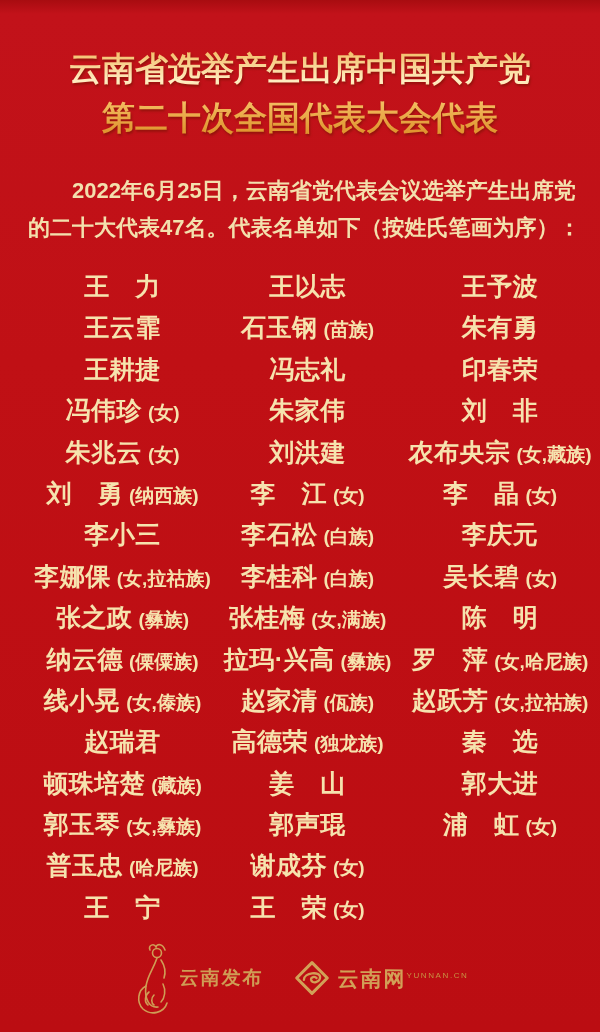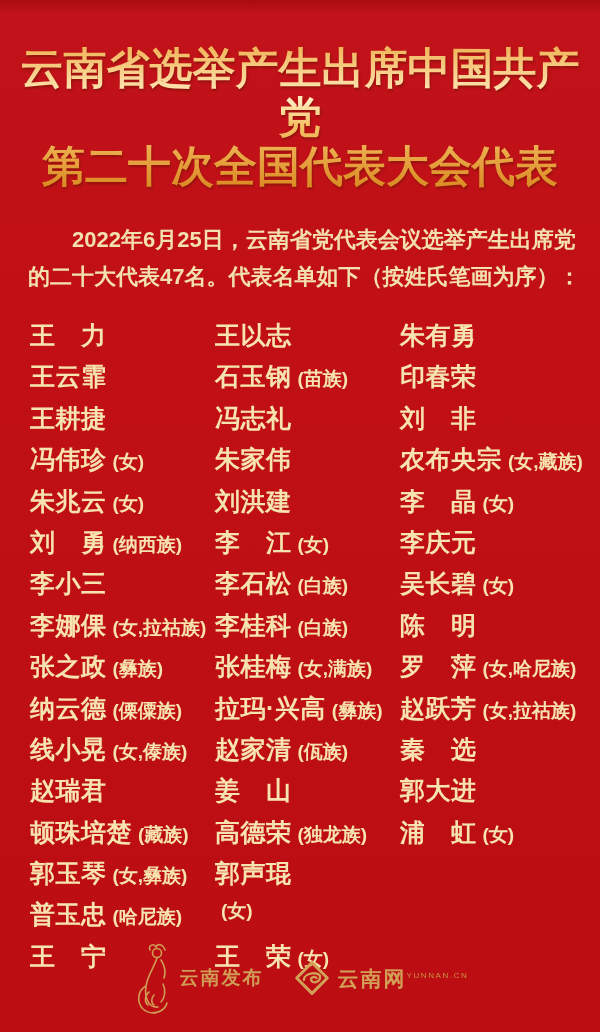--- a/index.html
+++ b/index.html
@@ -5,41 +5,41 @@
   html,body{margin:0;padding:0;}
   body{
     width:600px;height:1032px;position:relative;overflow:hidden;
     font-family:"Liberation Sans","DejaVu Sans",sans-serif;
     background:linear-gradient(180deg,#a80c10 0px,#c2121a 14px,#c01015 35%,#bb0d12 100%);
   }
   .poster{position:absolute;inset:0;}
   
   .title-block{
     margin-top:44px;text-align:center;font-weight:900;
-    font-size:43px;line-height:49px;letter-spacing:0px;
+    font-size:33px;line-height:49px;letter-spacing:0px;
     background:linear-gradient(180deg,#f0b254 0%,#ffeec2 38%,#f6c267 55%,#d9881f 100%);
     -webkit-background-clip:text;background-clip:text;color:transparent;
     filter:drop-shadow(1px 2px 1px rgba(110,20,0,0.55));
   }
   
   .intro{
     margin:30px 28px 0 28px;color:#f3e0ad;font-weight:600;
     font-size:22px;line-height:37px;white-space:nowrap;
   }
   .intro .l1{text-indent:44px;}
   
   .names{
     margin:24px 0 0 30px;
     display:grid;
     grid-template-columns:185px 185px 200px;
     grid-template-rows:repeat(16,41.4px);
     grid-auto-flow:column;
     color:#f6e3ae;
   }
-  .entry{display:flex;align-items:baseline;white-space:nowrap;}
+  .entry{display:flex;align-items:baseline;white-space:nowrap;justify-content:center;}
   .nm{font-size:25px;font-weight:700;letter-spacing:0.5px;}
   .note{font-size:19px;font-weight:700;margin-left:6px;letter-spacing:0px;}
   
   .footer{
     position:absolute;left:0;right:0;bottom:16px;
     display:flex;justify-content:center;align-items:center;gap:30px;
     color:#d29c53;
   }
   .logo-group{display:flex;align-items:center;}
   .peacock-text{font-size:19px;font-weight:600;margin-left:-4px;letter-spacing:2px;color:#cf9d55;}
@@ -156,35 +156,39 @@
       </div>
       <div class="entry">
         <span class="nm">拉玛·兴高</span>
         <span class="note">(彝族)</span>
       </div>
       <div class="entry">
         <span class="nm">赵家清</span>
         <span class="note">(佤族)</span>
       </div>
       <div class="entry">
-        <span class="nm">姜　山</span>
-      </div>
-      <div class="entry">
         <span class="nm">高德荣</span>
         <span class="note">(独龙族)</span>
       </div>
       <div class="entry">
+        <span class="nm">姜　山</span>
+      </div>
+      <div class="entry">
         <span class="nm">郭声琨</span>
       </div>
       <div class="entry">
+        <span class="nm">谢成芬</span>
         <span class="note">(女)</span>
       </div>
       <div class="entry">
         <span class="nm">王　荣</span>
         <span class="note">(女)</span>
+      </div>
+      <div class="entry">
+        <span class="nm">王予波</span>
       </div>
       <div class="entry">
         <span class="nm">朱有勇</span>
       </div>
       <div class="entry">
         <span class="nm">印春荣</span>
       </div>
       <div class="entry">
         <span class="nm">刘　非</span>
       </div>

